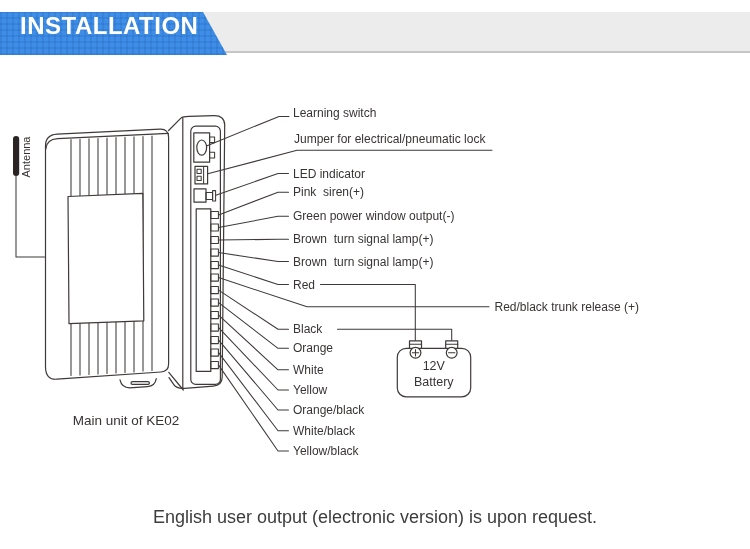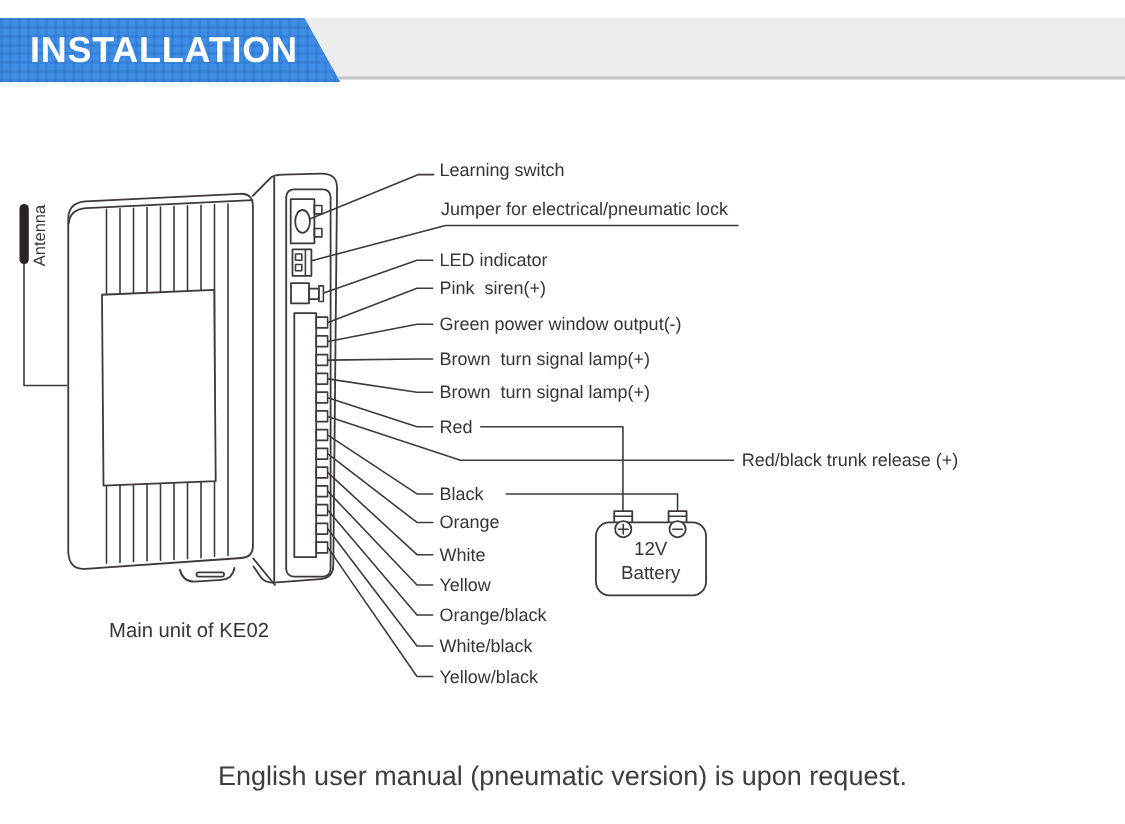--- a/index.html
+++ b/index.html
@@ -4,21 +4,21 @@
 <style>
   html,body{margin:0;padding:0;background:#fff;}
   body{width:750px;height:549px;overflow:hidden;font-family:"Liberation Sans",sans-serif;}
   .stage{position:relative;width:750px;height:549px;background:#fff;}
   .header-bar{position:absolute;top:12px;left:0;width:750px;height:41px;background:#ececec;border-bottom:2px solid #c6c6c6;box-sizing:border-box;}
   .banner{position:absolute;top:12px;left:0;width:227px;height:43px;
     background-color:#3e8de6;
     background-image:repeating-linear-gradient(0deg, rgba(22,82,162,.16) 0 2px, transparent 2px 6px),
                      repeating-linear-gradient(90deg, rgba(22,82,162,.16) 0 2px, transparent 2px 6px);
     clip-path:polygon(0 0,203px 0,227px 100%,0 100%);
-    display:flex;align-items:center;}
+    display:flex;align-items:flex-start;}
   .banner h1{margin:0 0 0 20px;font-size:24px;font-weight:bold;color:#ffffff;letter-spacing:.5px;}
   svg.diagram{position:absolute;top:0;left:0;}
   svg text{font-family:"Liberation Sans",sans-serif;font-size:12px;fill:#393434;white-space:pre;}
   svg text.caption{font-size:13.5px;}
   svg text.batt{font-size:12.5px;text-anchor:middle;}
   svg text.antenna{font-size:11px;text-anchor:middle;}
   .line{stroke:#3f3939;fill:none;stroke-width:1.2;stroke-linejoin:round;stroke-linecap:round;}
   .leader{stroke:#3f3939;fill:none;stroke-width:1.05;stroke-linejoin:round;stroke-linecap:round;}
   .whitefill{fill:#ffffff;}
   .footer{position:absolute;top:507px;left:0;width:750px;text-align:center;font-size:18px;color:#3d3d3d;}
@@ -144,14 +144,14 @@
       <circle class="line whitefill" cx="451.7" cy="352.8" r="5.4"></circle>
       <path class="leader" d="M415.5,349.6 L415.5,356 M412.3,352.8 L418.7,352.8"></path>
       <path class="leader" d="M448.5,352.8 L454.9,352.8"></path>
       <text class="batt" x="433.8" y="370">12V</text>
       <text class="batt" x="433.8" y="386">Battery</text>
     </g>
 
     <text class="caption" x="126" y="424.5" text-anchor="middle">Main unit of KE02</text>
   </svg>
 
-  <div class="footer">English user manual (pneumatic version) is upon request.</div>
+  <div class="footer">English user output (electronic version) is upon request.</div>
 </div>
 
 </body></html>

